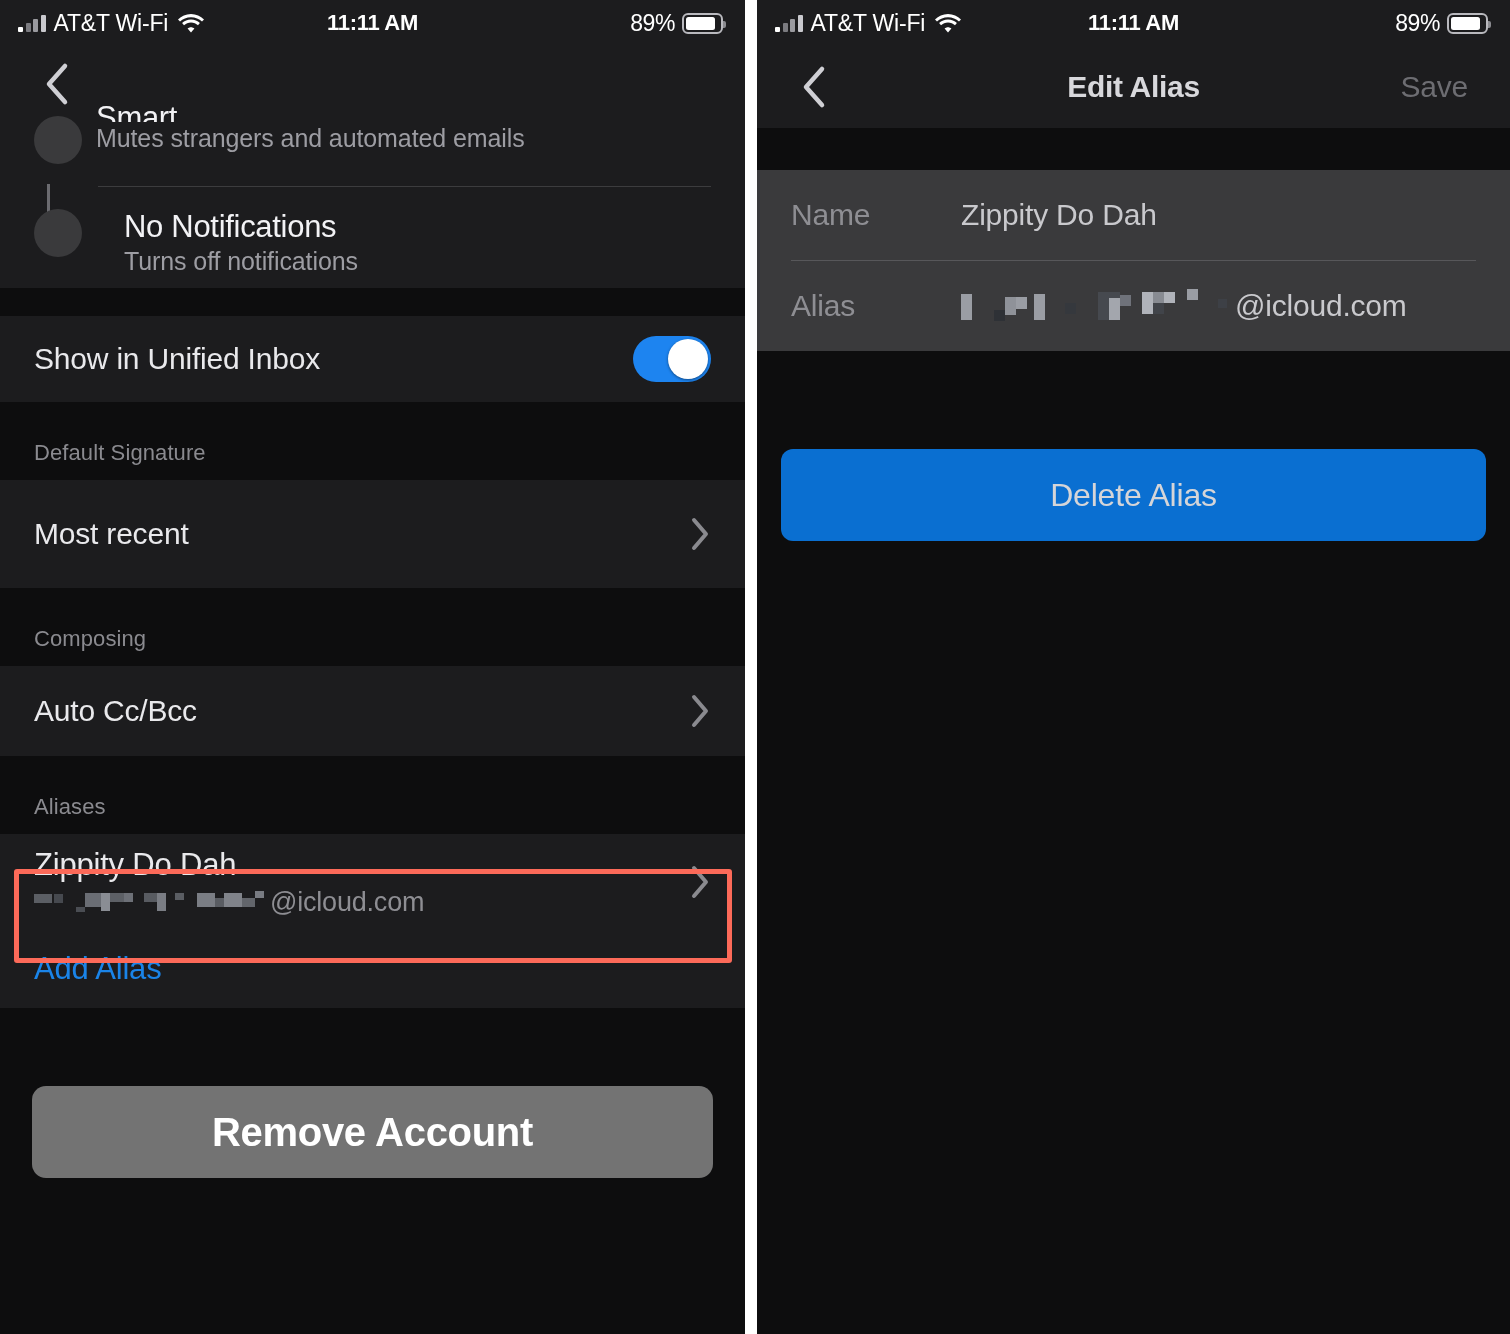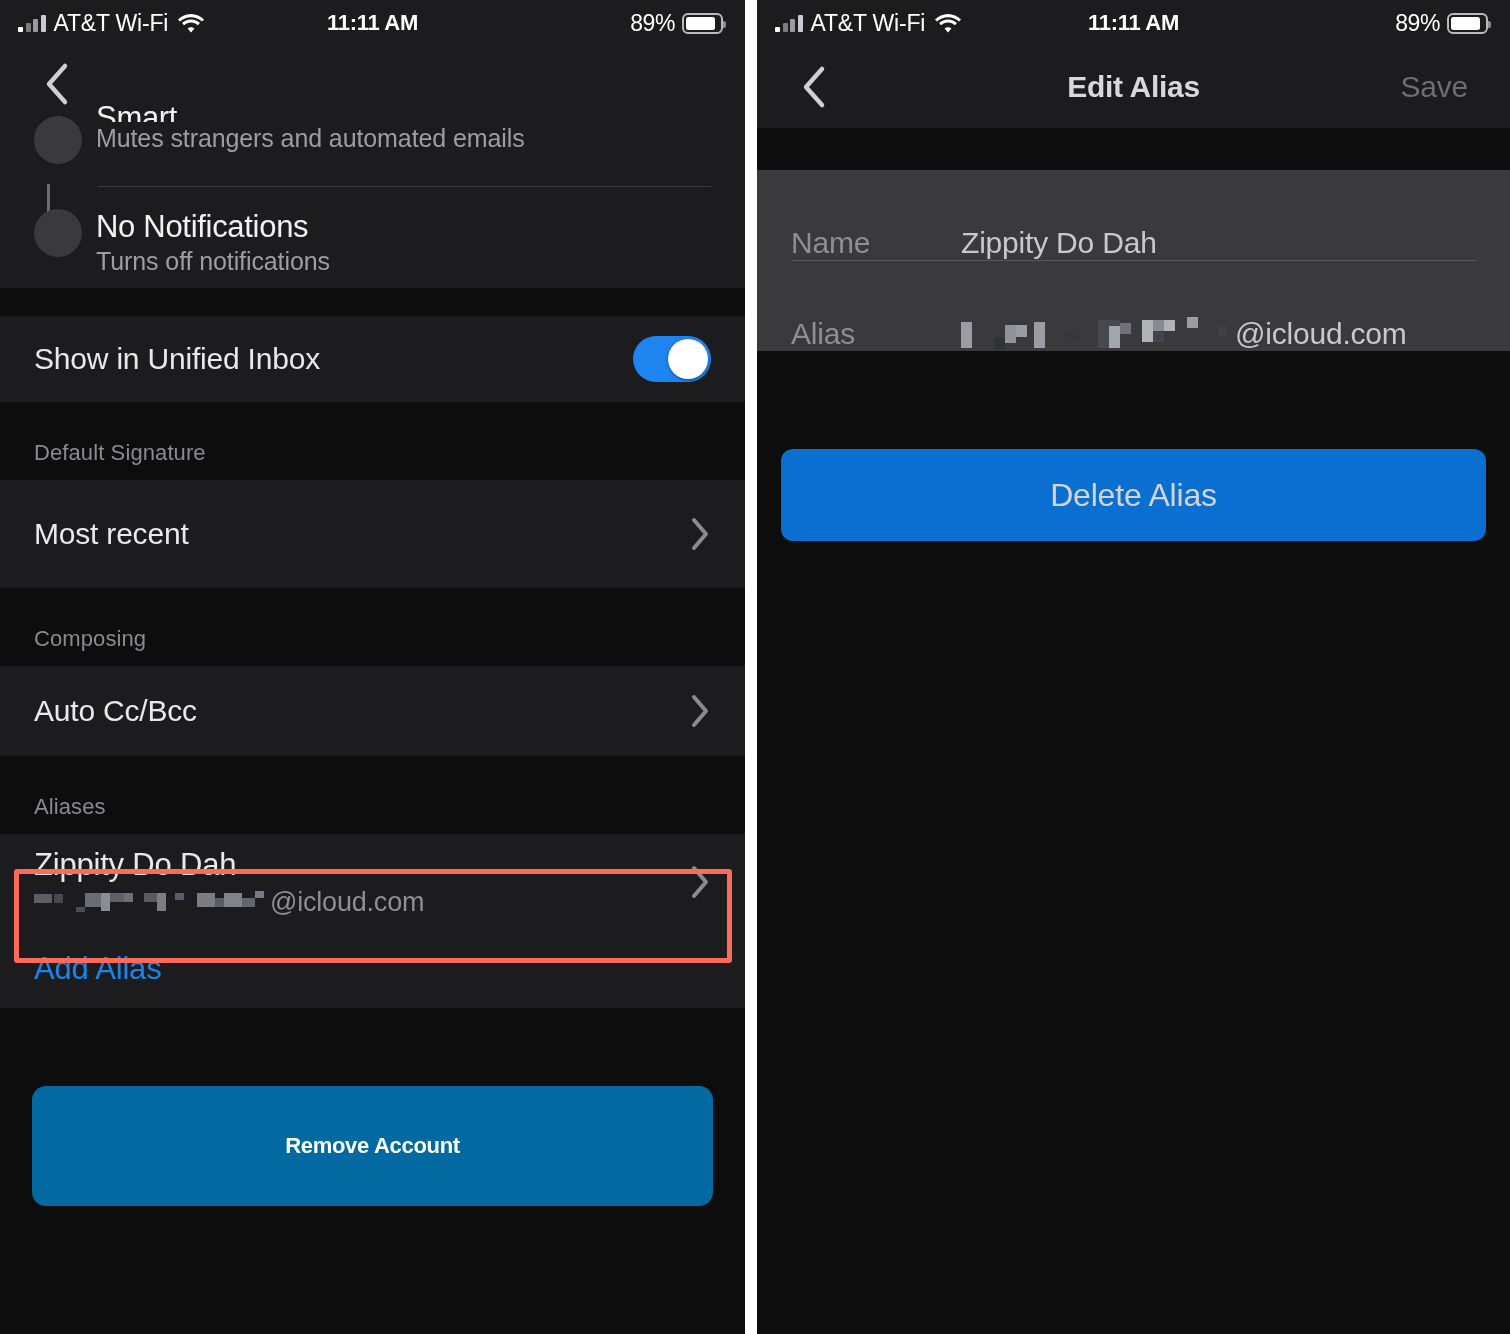--- a/index.html
+++ b/index.html
@@ -127,34 +127,34 @@
   .pix span { display: block; }
 
   .sub-line { display: flex; align-items: center; margin-top: 4px; }
   .alias-domain { font-size: 27px; color: #8e8e93; letter-spacing: -0.2px; }
 
   
   .link-row { background: #1c1c1e; display: flex; align-items: center; padding: 0 34px; }
   .link-text { font-size: 31px; color: #1a84e8; letter-spacing: -0.2px; }
 
   .remove-btn {
-    margin: 0 32px; height: 120px; border-radius: 14px;
-    background: #0369a1; display: flex; align-items: center; justify-content: center;
-    color: #ffffff; font-size: 22px; font-weight: bold; letter-spacing: -0.3px;
+    margin: 0 32px; height: 92px; border-radius: 14px;
+    background: #737373; display: flex; align-items: center; justify-content: center;
+    color: #ffffff; font-size: 40px; font-weight: bold; letter-spacing: -0.3px;
   }
 
   
   .highlight {
     position: absolute; border: 5px solid #fc6a59; border-radius: 3px;
     pointer-events: none;
   }
 
   
   .form-card { background: #3a3a3c; }
-  .form-row { display: flex; align-items: flex-end; padding: 0 34px; }
+  .form-row { display: flex; align-items: center; padding: 0 34px; }
   .form-key { font-size: 30px; color: #8e8e93; width: 170px; flex: 0 0 170px; letter-spacing: -0.2px; }
   .form-val { font-size: 30px; color: #c9c9cd; letter-spacing: -0.2px; }
   .form-hairline { height: 1px; background: #57575a; margin: 0 34px; }
 
   .delete-alias-btn {
     margin: 0 24px; height: 92px; border-radius: 12px;
     background: #0a6fd1; display: flex; align-items: center; justify-content: center;
     color: #d5d5d8; font-size: 32px; letter-spacing: -0.2px;
   }
 </style>
@@ -205,21 +205,21 @@
       <div class="notif-item" style="padding-top:0;">
         <div class="radio" style="margin-top:-6px;"></div>
         <div class="notif-text">
           <div class="notif-title" style="margin-top:-22px; overflow:hidden; height:22px;">Smart</div>
           <div class="notif-sub">Mutes strangers and automated emails</div>
         </div>
       </div>
 
       <div class="hairline" style="margin:22px 34px 0 98px;"></div>
 
-      <div class="notif-item" style="margin-top:22px;">
+      <div class="notif-item" style="margin-top:22px;gap:28px;">
         <div class="radio"></div>
         <div class="notif-text">
           <div class="notif-title">No Notifications</div>
           <div class="notif-sub">Turns off notifications</div>
         </div>
       </div>
     </div>
 
     <div class="group-gap" style="height:28px"></div>
 

